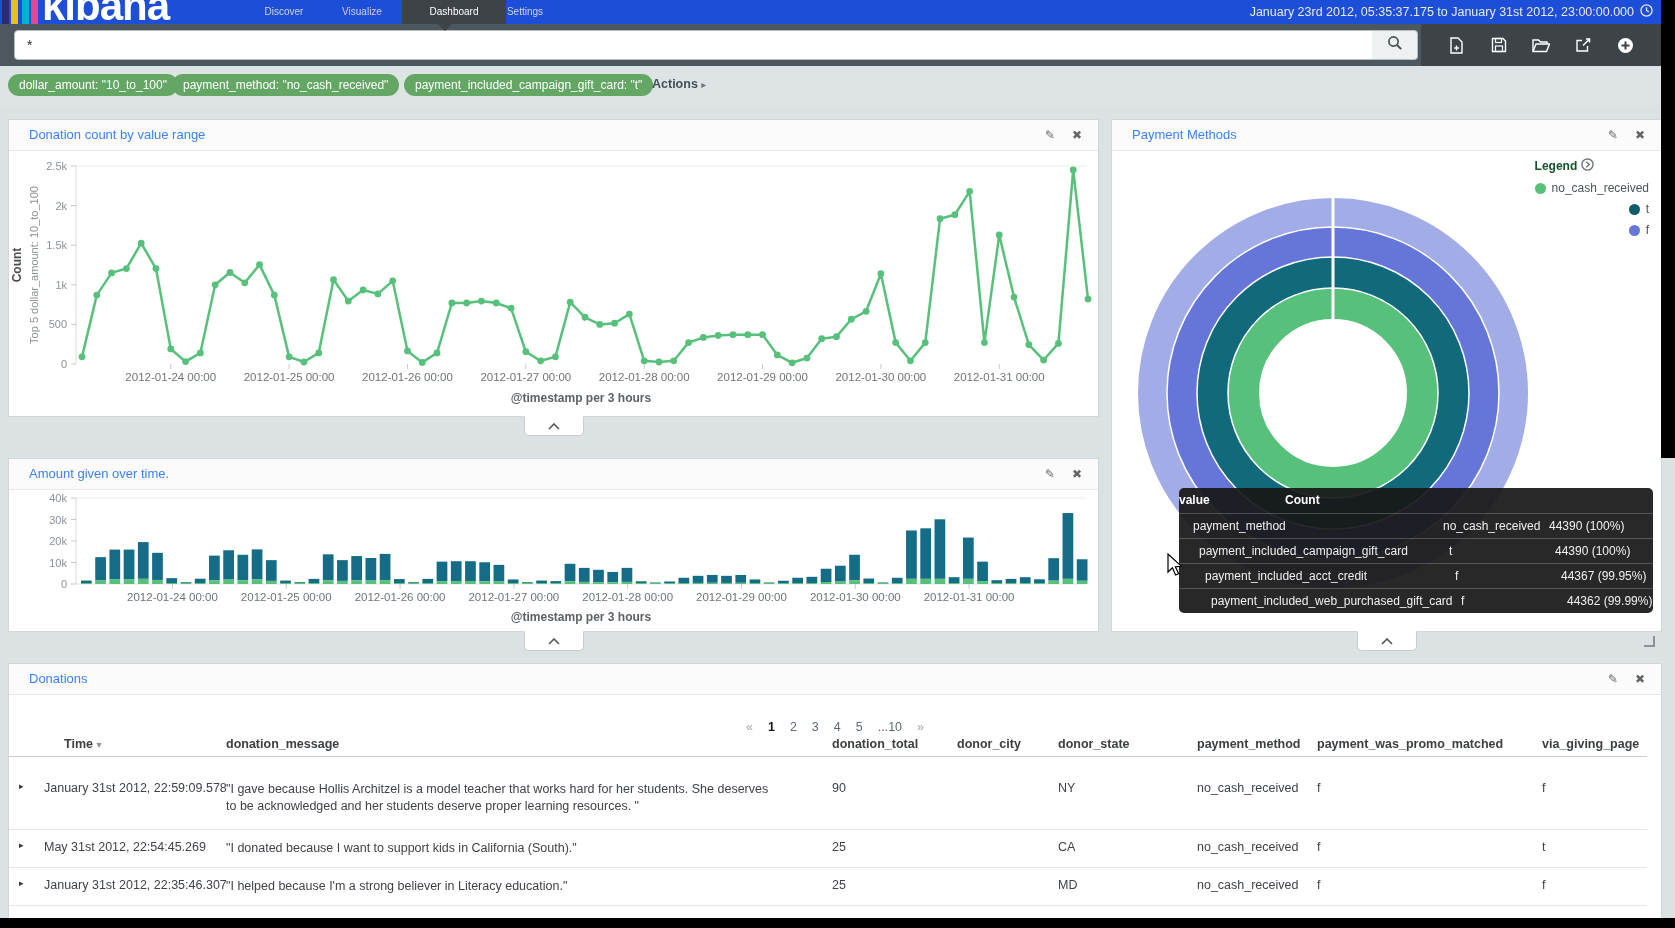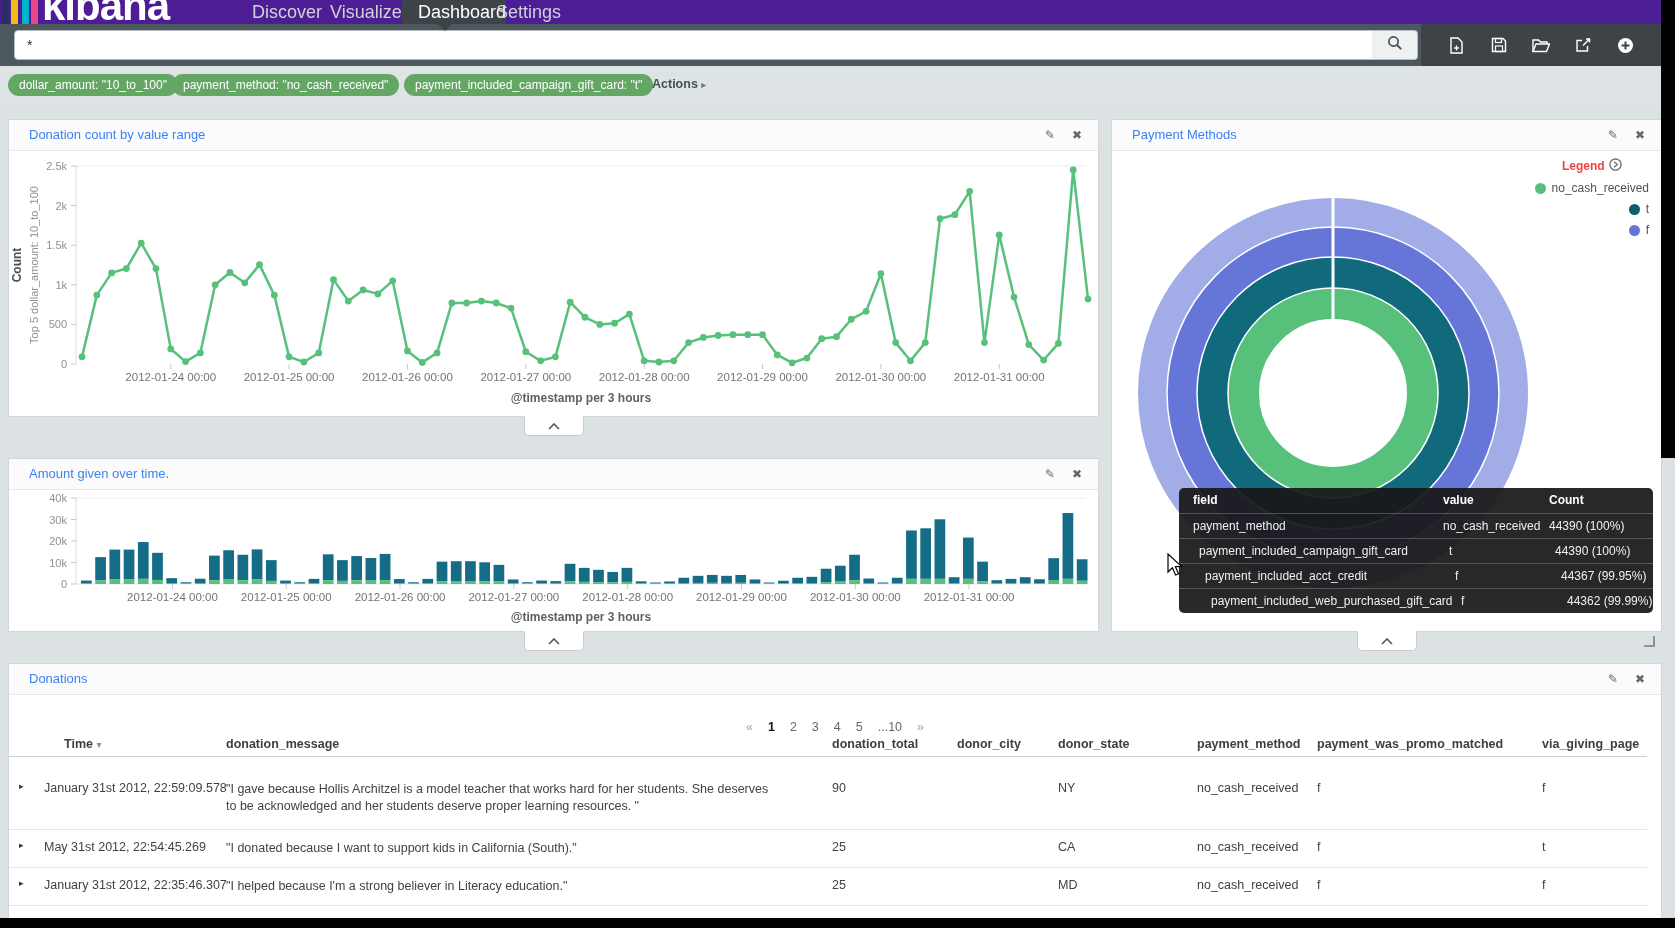--- a/index.html
+++ b/index.html
@@ -1,25 +1,25 @@
 <!DOCTYPE html>
 <html><head>
 <meta charset="utf-8">
 <style>
   html,body{margin:0;padding:0}
   body{width:1675px;height:928px;position:relative;overflow:hidden;background:#fff;
        font-family:"Liberation Sans","DejaVu Sans",sans-serif;-webkit-font-smoothing:antialiased}
   .abs{position:absolute}
 
   
-  .navbar{left:0;top:0;width:1675px;height:24px;background:#4c1d95;z-index:20}
+  .navbar{left:0;top:0;width:1675px;height:24px;background:#1d4ed8;z-index:20}
   .logo-stripes{left:0;top:0;height:24px;width:40px;overflow:hidden}
   .stripe{position:absolute;top:-10px;height:44px;width:7px}
   .logo-text{left:42px;top:-15px;color:#fff;font-size:42px;font-weight:bold;letter-spacing:-1px;line-height:42px}
-  .nav-tab{top:0;height:24px;line-height:24px;color:#cfd3d6;font-size:18px;text-align:right}
+  .nav-tab{top:0;height:24px;line-height:24px;color:#cfd3d6;font-size:10px;text-align:center}
   .nav-tab.active{background:#3d4347;color:#fff}
   .tab-notch{top:24px;width:0;height:0;border-left:7px solid transparent;border-right:7px solid transparent;border-top:7px solid #3d4347;z-index:21}
   .time-range{top:4px;right:22px;color:#e8eaeb;font-size:12.5px;display:flex;align-items:center;gap:6px}
 
   
   .search-band{left:0;top:24px;width:1675px;height:42px;background:#4d575e;z-index:10}
   .query-input{left:14px;top:6px;width:1344px;height:28px;background:#fff;border:1px solid #b6bcbf;
                border-radius:4px 0 0 4px;font-size:14px;color:#2d2d2d;padding:0 12px;outline:none;
                font-family:"Liberation Sans",sans-serif}
   .query-btn{left:1372px;top:6px;width:46px;height:30px;background:#eef1f1;border:1px solid #b6bcbf;border-left:none;
@@ -40,21 +40,21 @@
   .panel-h{position:absolute;left:0;top:0;right:0;height:30px;background:#fbfbfb;border-bottom:1px solid #e8e8e8}
   .panel-title{position:absolute;left:20px;top:0;line-height:30px;font-size:13px;color:#3b82f6}
   .panel-icons{position:absolute;right:16px;top:0;height:30px;display:flex;align-items:center;gap:17px}
   .p-icon{font-family:"DejaVu Sans",sans-serif;font-size:12px;color:#666;cursor:pointer}
   .notch{position:absolute;width:58px;height:18px;background:#fff;border:1px solid #c8ccce;border-top:1px solid #fff;
          border-radius:0 0 5px 5px;display:flex;align-items:center;justify-content:center;z-index:6}
   .resize-corner{position:absolute;width:9px;height:9px;border-right:2px solid #8d9296;border-bottom:2px solid #8d9296}
 
   
   .legend{position:absolute;right:12px;top:38px;text-align:right;z-index:3}
-  .legend-head{font-size:12px;font-weight:bold;color:#ef4444;display:flex;align-items:center;justify-content:center;gap:4px}
+  .legend-head{font-size:12px;font-weight:bold;color:#14532d;display:flex;align-items:center;justify-content:flex-start;gap:4px}
   .legend-item{margin-top:7px;font-size:12px;color:#4d5358;display:flex;align-items:center;justify-content:flex-end;gap:6px}
   .legend-dot{width:11px;height:11px;border-radius:50%;display:inline-block}
 
   
   .tooltip{position:absolute;left:67px;top:368px;width:474px;height:125px;background:rgba(24,24,24,0.93);
            border-radius:5px;color:#f0f0f0;font-size:12px;z-index:8;overflow:hidden}
   .tt-row{display:flex;height:24px;line-height:24px;border-top:1px solid rgba(255,255,255,0.22)}
   .tt-row.head{height:25px;line-height:25px;font-weight:bold;border-top:none;color:#fff}
   .tt-f{width:250px;padding-left:14px;white-space:nowrap;overflow:hidden}
   .tt-v{width:106px;white-space:nowrap}
@@ -91,20 +91,29 @@
     <div class="stripe" style="left:2px;background:#2c2c68"></div>
     <div class="stripe" style="left:11px;background:#efbc14"></div>
     <div class="stripe" style="left:22px;background:#00b4cb"></div>
     <div class="stripe" style="left:31px;background:#e7478a"></div>
   </div>
   <div class="abs logo-text">kibana</div>
   <div class="abs nav-tab" style="left:252px;width:64px">Discover</div>
   <div class="abs nav-tab" style="left:330px;width:64px">Visualize</div>
   <div class="abs nav-tab active" style="left:402px;width:104px">Dashboard</div>
   <div class="abs nav-tab" style="left:496px;width:58px">Settings</div>
+  <div class="abs time-range">
+    <span>January 23rd 2012, 05:35:37.175 to January 31st 2012, 23:00:00.000</span>
+    <span>
+      <svg width="13" height="13" viewBox="0 0 14 14">
+          <circle cx="7" cy="7" r="6" fill="none" stroke="#e8eaeb" stroke-width="1.4"></circle>
+          <path d="M7 3.5 L7 7 L9.5 8.5" fill="none" stroke="#e8eaeb" stroke-width="1.4"></path>
+        </svg>
+    </span>
+  </div>
 </div>
 <div class="abs tab-notch" style="left:438px"></div>
 
 <div class="abs search-band">
   <input class="abs query-input" type="text" value="*" style="">
   <div class="abs query-btn">
     <span>
       <svg width="16" height="16" viewBox="0 0 16 16">
           <circle cx="6.5" cy="6.5" r="4.6" fill="none" stroke="#4a4f53" stroke-width="1.7"></circle>
           <line x1="10" y1="10" x2="14.2" y2="14.2" stroke="#4a4f53" stroke-width="1.9"></line>
@@ -508,21 +517,20 @@
       <span>t</span>
     </div>
     <div class="legend-item">
       <span class="legend-dot" style="background: rgb(102, 118, 216);"></span>
       <span>f</span>
     </div>
   </div>
 
   <div class="tooltip">
     <div class="tt-row head">
-      <span class="tt-f">field</span>
       <span class="tt-v">value</span>
       <span class="tt-c">Count</span>
     </div>
     <div class="tt-row">
       <span class="tt-f">payment_method</span>
         <span class="tt-v">no_cash_received</span>
         <span class="tt-c">44390 (100%)</span>
     </div>
     <div class="tt-row">
       <span class="tt-f">payment_included_campaign_gift_card</span>

